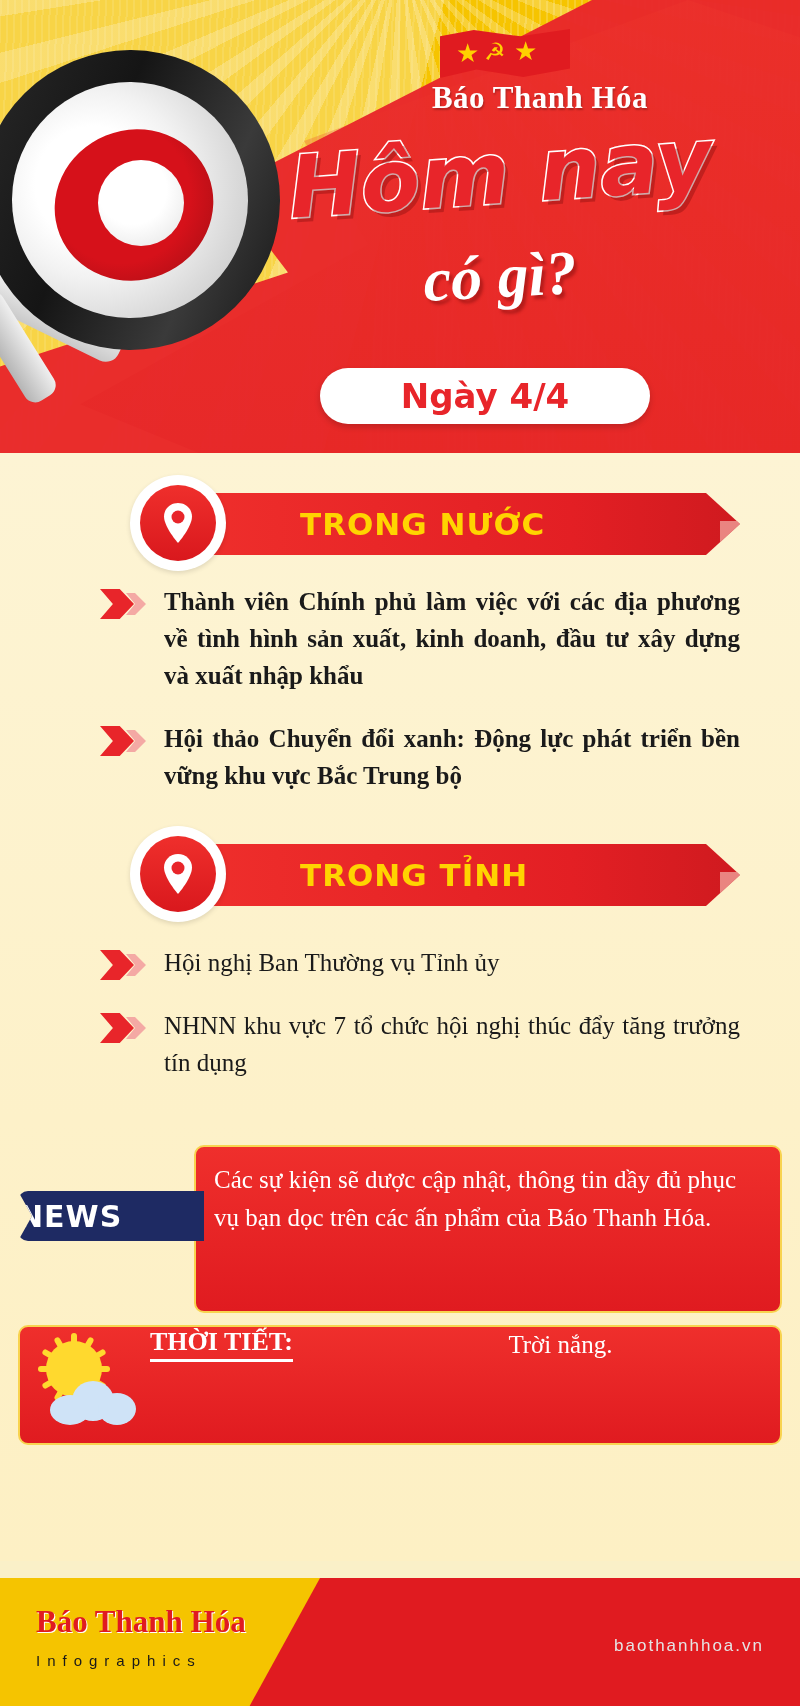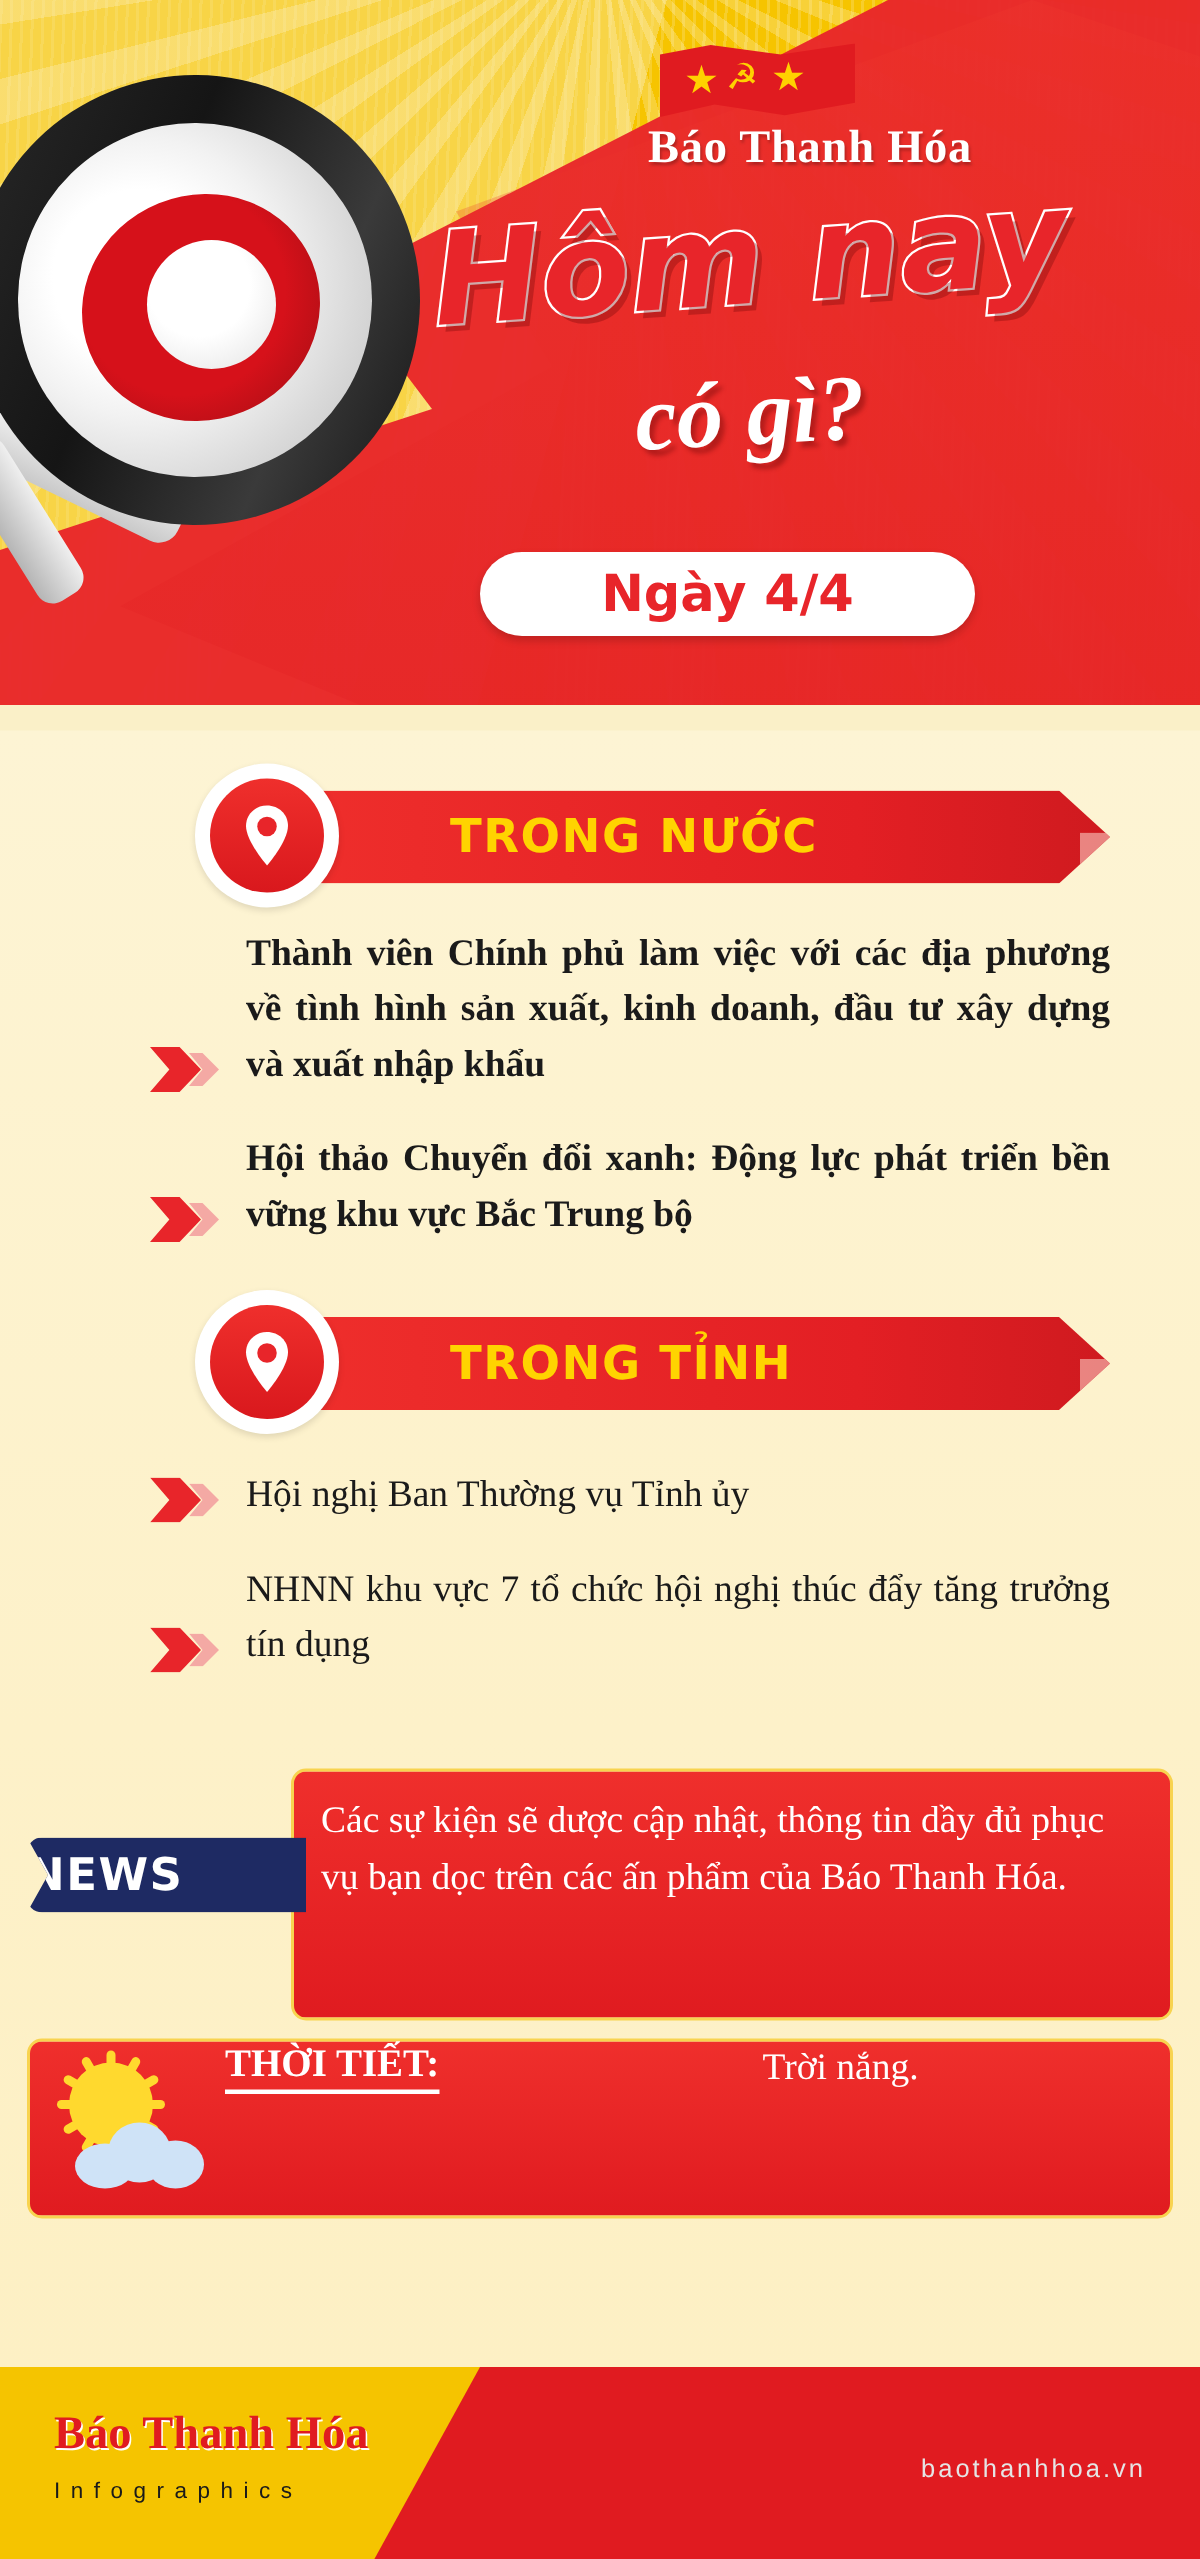--- a/index.html
+++ b/index.html
@@ -200,21 +200,21 @@
     font-family: "DejaVu Sans", sans-serif;
     font-weight: bold;
     font-size: 34px;
     color: #e8252a;
     box-shadow: 0 3px 6px rgba(0,0,0,.18);
   }
 
   
   .body-wrap {
     position: absolute;
-    left: 0; top: 487px;
+    left: 0; top: 453px;
     width: 800px;
     height: 1108px;
     background: linear-gradient(180deg,#fdf4d4 0%, #fdf1c9 60%, #fdf0c4 100%);
   }
 
   .section-head {
     position: relative;
     height: 96px;
     margin: 0 60px 0 140px;
   }
@@ -262,21 +262,21 @@
     display: flex;
     align-items: center;
     justify-content: center;
   }
 
   .bullets {
     margin: 12px 60px 0 100px;
   }
   .bullet {
     display: flex;
-    align-items: flex-end;
+    align-items: flex-start;
     margin-bottom: 26px;
   }
   .arrow {
     flex: 0 0 auto;
     width: 46px; height: 30px;
     margin-top: 6px;
     margin-right: 18px;
     position: relative;
   }
   .arrow .a1 {

